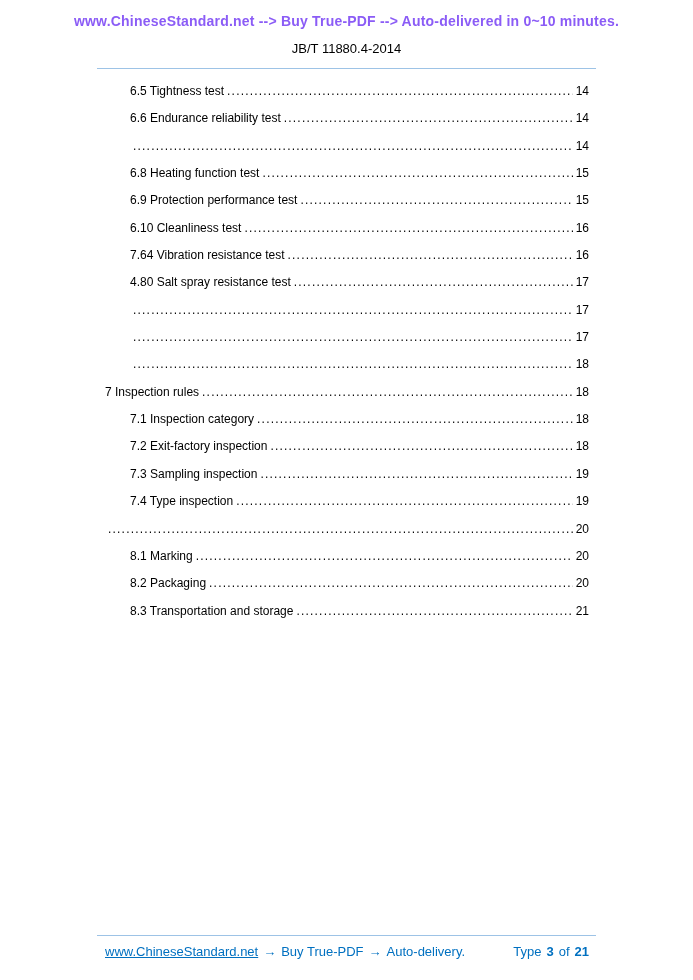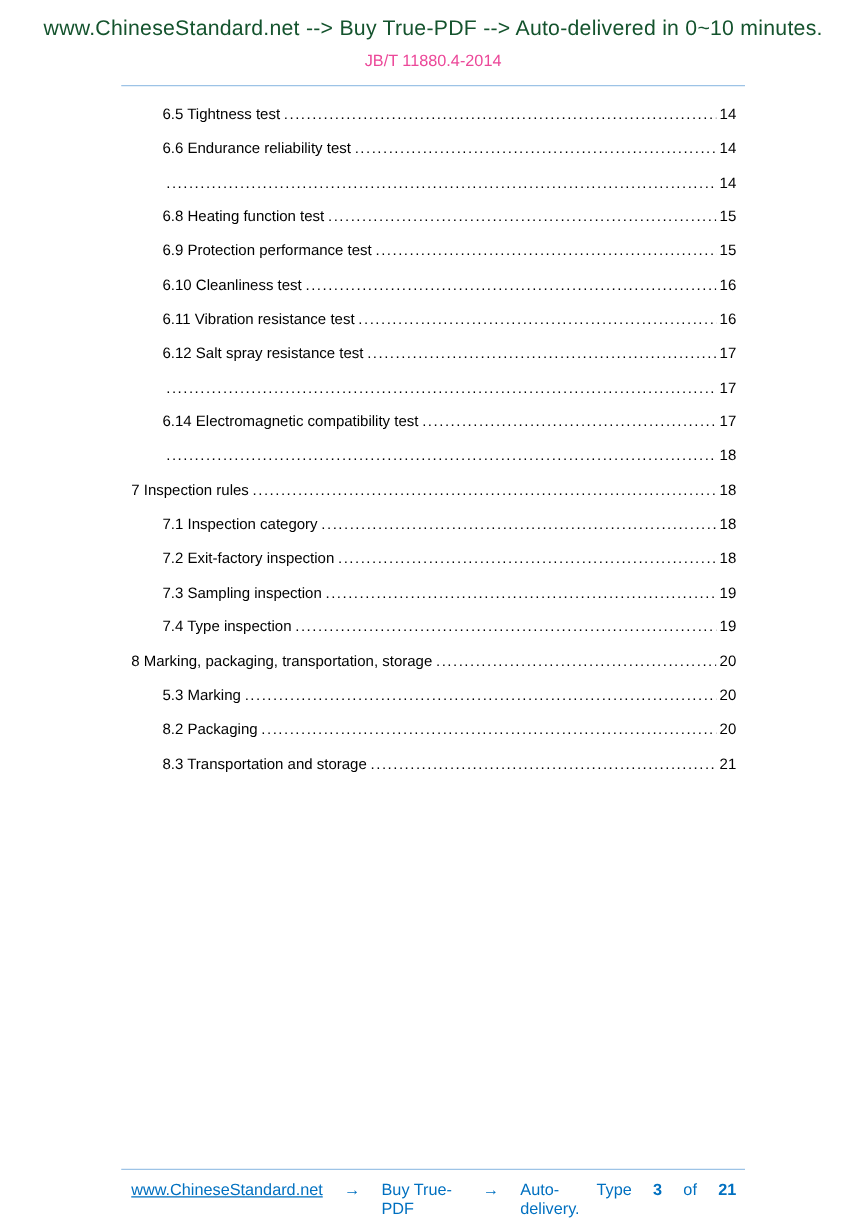--- a/index.html
+++ b/index.html
@@ -11,32 +11,33 @@
     font-family: "Liberation Sans", sans-serif;
     color: #000;
     overflow: hidden;
   }
   .banner {
     position: absolute;
     top: 13px;
     left: 0;
     width: 100%;
     text-align: center;
-    font-size: 17px;
-    color: #14532d;
+    font-size: 14px;
+    color: #8b5cf6;
     letter-spacing: 0.2px;
+    font-weight: bold;
   }
   .doc-number {
     position: absolute;
     top: 41px;
     left: 0;
     width: 100%;
     text-align: center;
     font-size: 13px;
-    color: #ec4899;
+    color: #000000;
   }
   .rule {
     position: absolute;
     left: 97px;
     width: 499px;
     border-top: 1px solid #9dc3e6;
   }
   .rule.header-rule { top: 68px; }
   .rule.footer-rule { top: 935px; }
   .toc {
@@ -75,21 +76,21 @@
     width: 484px;
     display: flex;
     justify-content: space-between;
     align-items: baseline;
     font-size: 13px;
     color: #0070c0;
   }
   .footer-left, .footer-right {
     display: flex;
     align-items: baseline;
-    gap: 17px;
+    gap: 5px;
   }
   .site-link {
     text-decoration: underline;
     cursor: pointer;
   }
   .bold { font-weight: bold; }
 </style>
 </head>
 <body>
 
@@ -123,35 +124,34 @@
     <span class="toc-label">6.9 Protection performance test</span>
     <span class="leader"></span>
     <span class="toc-page">15</span>
   </div>
     <div class="toc-row level-2">
     <span class="toc-label">6.10 Cleanliness test</span>
     <span class="leader"></span>
     <span class="toc-page">16</span>
   </div>
     <div class="toc-row level-2">
-    <span class="toc-label">6.11 Vibration resistance test</span>
+    <span class="toc-label">7.64 Vibration resistance test</span>
     <span class="leader"></span>
     <span class="toc-page">16</span>
   </div>
     <div class="toc-row level-2">
-    <span class="toc-label">6.12 Salt spray resistance test</span>
+    <span class="toc-label">4.80 Salt spray resistance test</span>
     <span class="leader"></span>
     <span class="toc-page">17</span>
   </div>
     <div class="toc-row level-2">
     <span class="leader"></span>
     <span class="toc-page">17</span>
   </div>
     <div class="toc-row level-2">
-    <span class="toc-label">6.14 Electromagnetic compatibility test</span>
     <span class="leader"></span>
     <span class="toc-page">17</span>
   </div>
     <div class="toc-row level-2">
     <span class="leader"></span>
     <span class="toc-page">18</span>
   </div>
     <div class="toc-row level-1">
     <span class="toc-label">7 Inspection rules</span>
     <span class="leader"></span>
@@ -171,26 +171,25 @@
     <span class="toc-label">7.3 Sampling inspection</span>
     <span class="leader"></span>
     <span class="toc-page">19</span>
   </div>
     <div class="toc-row level-2">
     <span class="toc-label">7.4 Type inspection</span>
     <span class="leader"></span>
     <span class="toc-page">19</span>
   </div>
     <div class="toc-row level-1">
-    <span class="toc-label">8 Marking, packaging, transportation, storage</span>
     <span class="leader"></span>
     <span class="toc-page">20</span>
   </div>
     <div class="toc-row level-2">
-    <span class="toc-label">5.3 Marking</span>
+    <span class="toc-label">8.1 Marking</span>
     <span class="leader"></span>
     <span class="toc-page">20</span>
   </div>
     <div class="toc-row level-2">
     <span class="toc-label">8.2 Packaging</span>
     <span class="leader"></span>
     <span class="toc-page">20</span>
   </div>
     <div class="toc-row level-2">
     <span class="toc-label">8.3 Transportation and storage</span>

